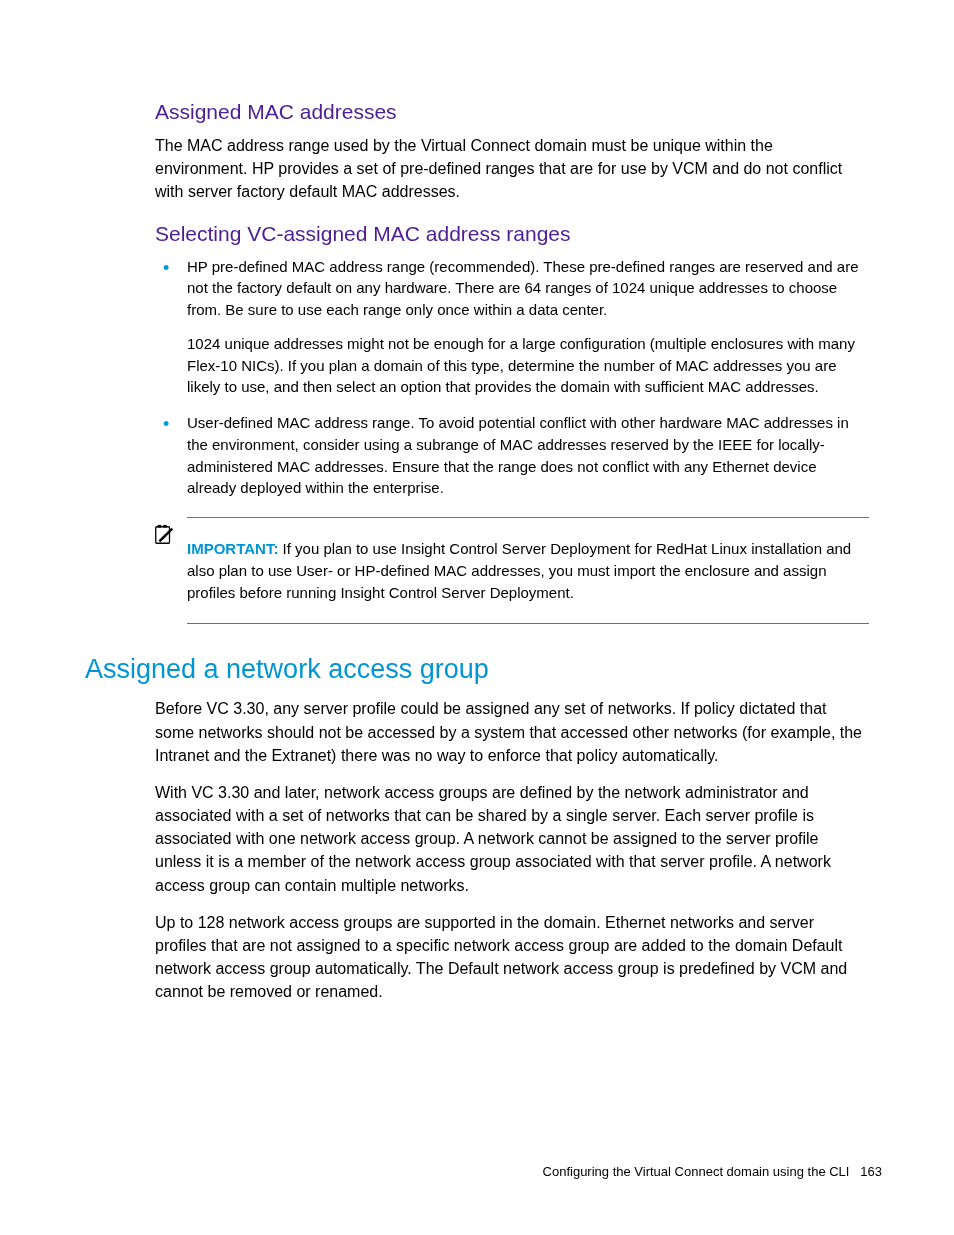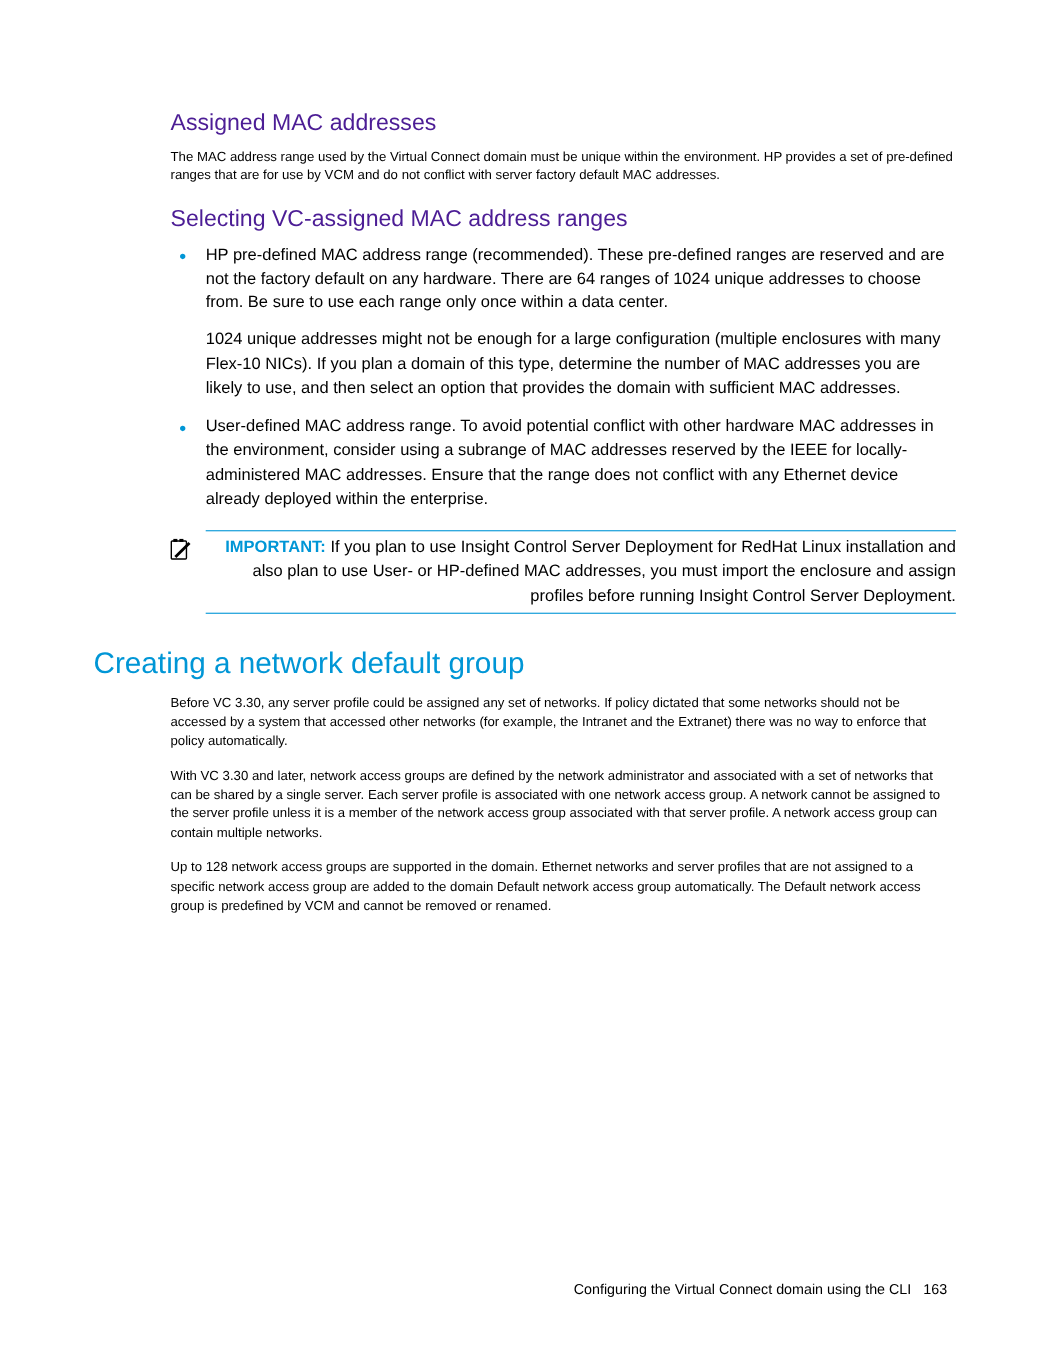--- a/index.html
+++ b/index.html
@@ -39,57 +39,56 @@
       font-size: 21px;
       margin: 18px 0 10px 0;
     }
     h2 {
       color: #0096d6;
       font-weight: normal;
       font-size: 27px;
       margin: 30px 0 12px -70px;
     }
     p.body {
-      font-size: 12px;
+      font-size: 16px;
       line-height: 1.45;
       margin-bottom: 14px;
     }
     .sub-para {
       font-size: 15px;
       line-height: 1.45;
       margin: 12px 0 14px 32px;
     }
     .callout-wrap {
       margin-left: 32px;
       margin-bottom: 14px;
     }
     .callout {
       border-top: 1px solid #0096d6;
       border-bottom: 1px solid #0096d6;
-      padding: 4px 0;
+      padding: 20px 0;
       font-size: 15px;
       line-height: 1.45;
       position: relative;
-      text-align: right;
     }
     .callout-icon {
       position: absolute;
       left: -34px;
       top: 6px;
       width: 22px;
       height: 22px;
     }
     .callout-label {
       color: #0096d6;
       font-weight: bold;
     }
     .footer {
       position: absolute;
       bottom: 56px;
-      right: 93px;
+      right: 72px;
       font-size: 13px;
     }
     .callout .text-inline { display: inline; }
   </style>
 </head>
 <body>
 
 <div class="content">
 
   <ul class="bullets">
@@ -118,21 +117,21 @@
           <rect x="5" y="1" width="4" height="3" fill="#000"></rect>
           <rect x="11" y="1" width="4" height="3" fill="#000"></rect>
           <path d="M 6 18 L 20 4 L 22 6 L 8 20 Z" fill="#000"></path>
         </svg>
       </span>
       <span class="callout-label">IMPORTANT:</span><span class="text-inline"> If you plan to use Insight Control Server Deployment for RedHat Linux installation and also plan to use User- or HP-defined MAC addresses, you must import the enclosure and assign profiles before running Insight Control Server Deployment.</span>
     </div>
   </div>
 
 
-  <h2>Creating a network default group</h2>
+  <h2>Assigned a network access group</h2>
   <p class="body">Before VC 3.30, any server profile could be assigned any set of networks. If policy dictated that some networks should not be accessed by a system that accessed other networks (for example, the Intranet and the Extranet) there was no way to enforce that policy automatically.</p>
   <p class="body">With VC 3.30 and later, network access groups are defined by the network administrator and associated with a set of networks that can be shared by a single server. Each server profile is associated with one network access group. A network cannot be assigned to the server profile unless it is a member of the network access group associated with that server profile. A network access group can contain multiple networks.</p>
   <p class="body">Up to 128 network access groups are supported in the domain. Ethernet networks and server profiles that are not assigned to a specific network access group are added to the domain Default network access group automatically. The Default network access group is predefined by VCM and cannot be removed or renamed.</p>
 
 </div>
 
 <div class="footer">
   <span>Configuring the Virtual Connect domain using the CLI</span>&nbsp;&nbsp;&nbsp;<span>163</span>
 </div>
 

